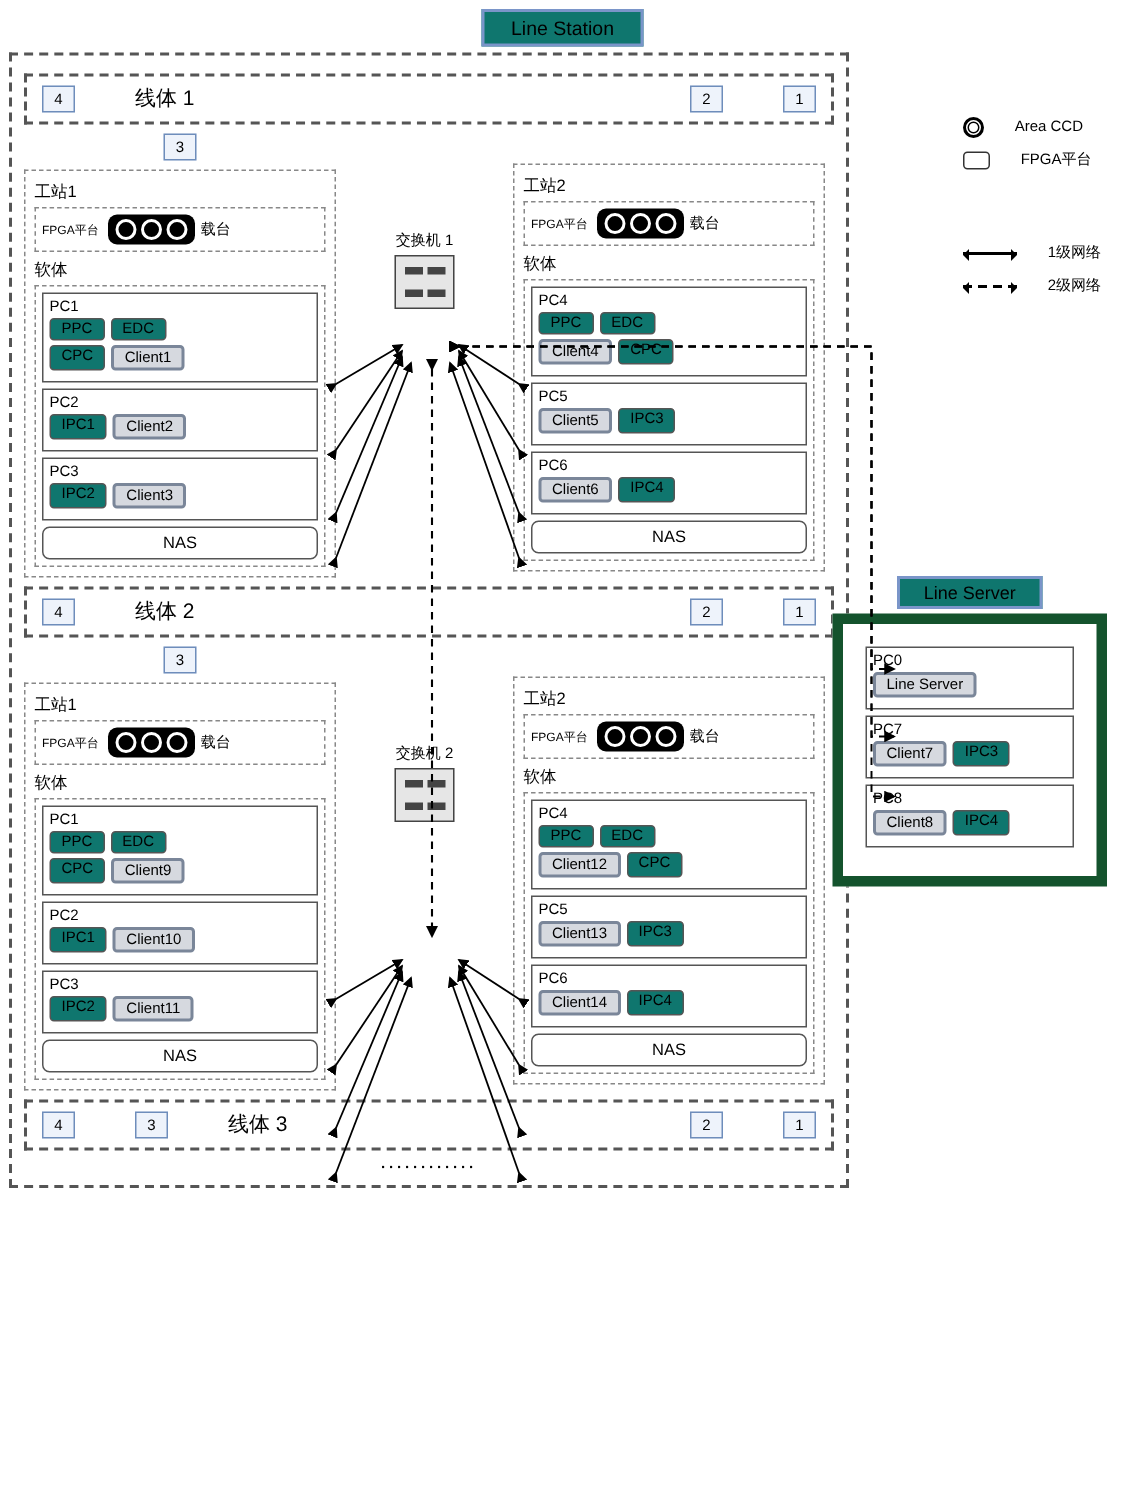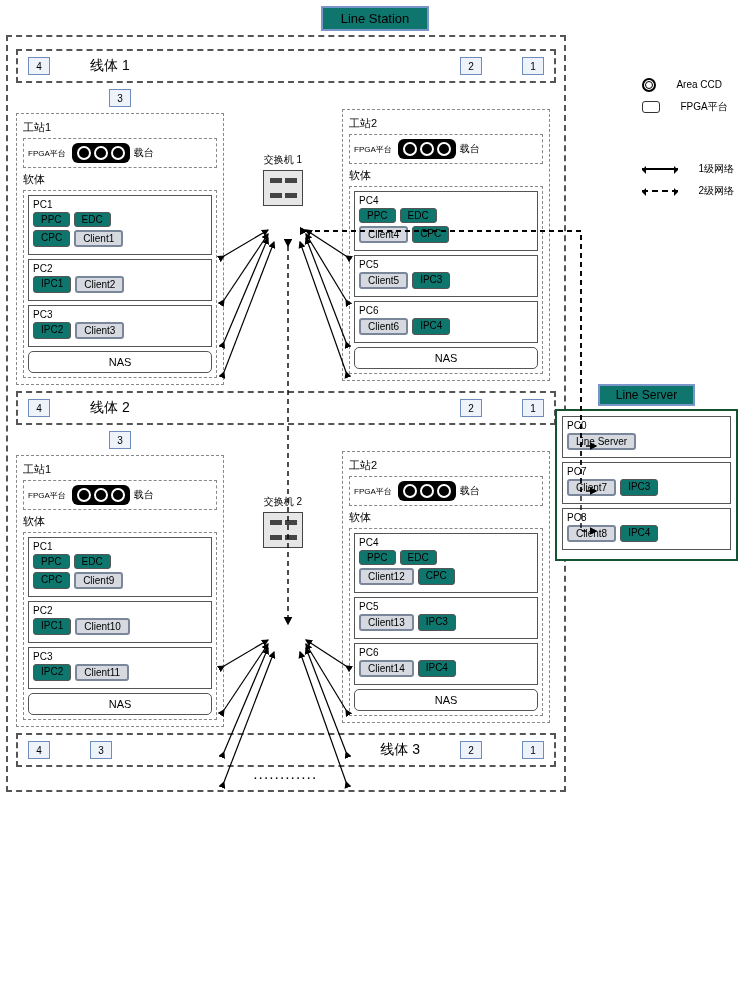--- a/index.html
+++ b/index.html
@@ -168,23 +168,23 @@
   .dashed-arrow::before{left:-4px;border-right-color:#000;}
   .dashed-arrow::after{right:-4px;border-left-color:#000;}
   .line-server {
     position: absolute;
     right: 6px;
     top: 378px;
     width: 183px;
   }
   .ls-title-wrap { text-align: center; margin-bottom: 3px; }
   .ls-box {
-    border: 2px solid #14532d;
+    border: 7px solid #14532d;
     background: #fff;
-    padding: 5px;
+    padding: 15px;
   }
   .main-stage {
     position: relative;
   }
   .num-above { margin: 0 auto 2px auto; }
   .carrier { font-size: 10px; }
   .ellipsis { text-align:center; letter-spacing:2px; font-weight:bold; margin-top:2px; }
   svg.conn { position:absolute; top:0; left:0; pointer-events:none; }
 </style>
 </head>
@@ -467,21 +467,21 @@
             </div>
             <div class="nas-box">NAS</div>
           </div>
         </div>
       </div>
     </div>
 
     <div class="line-body-strip">
       <span class="small-num">4</span>
       <span class="small-num">3</span>
-      <span class="line-body-label" style="margin-left:0;text-align:right">线体 3</span>
+      <span class="line-body-label" style="margin-left:0;text-align:left">线体 3</span>
       <span class="small-num">2</span>
       <span class="small-num">1</span>
     </div>
 
     <div class="ellipsis">············</div>
   </div>
 
   <svg class="conn" width="750" height="1000">
     <defs>
       <marker id="ah" markerWidth="6" markerHeight="6" refX="5" refY="3" orient="auto">

